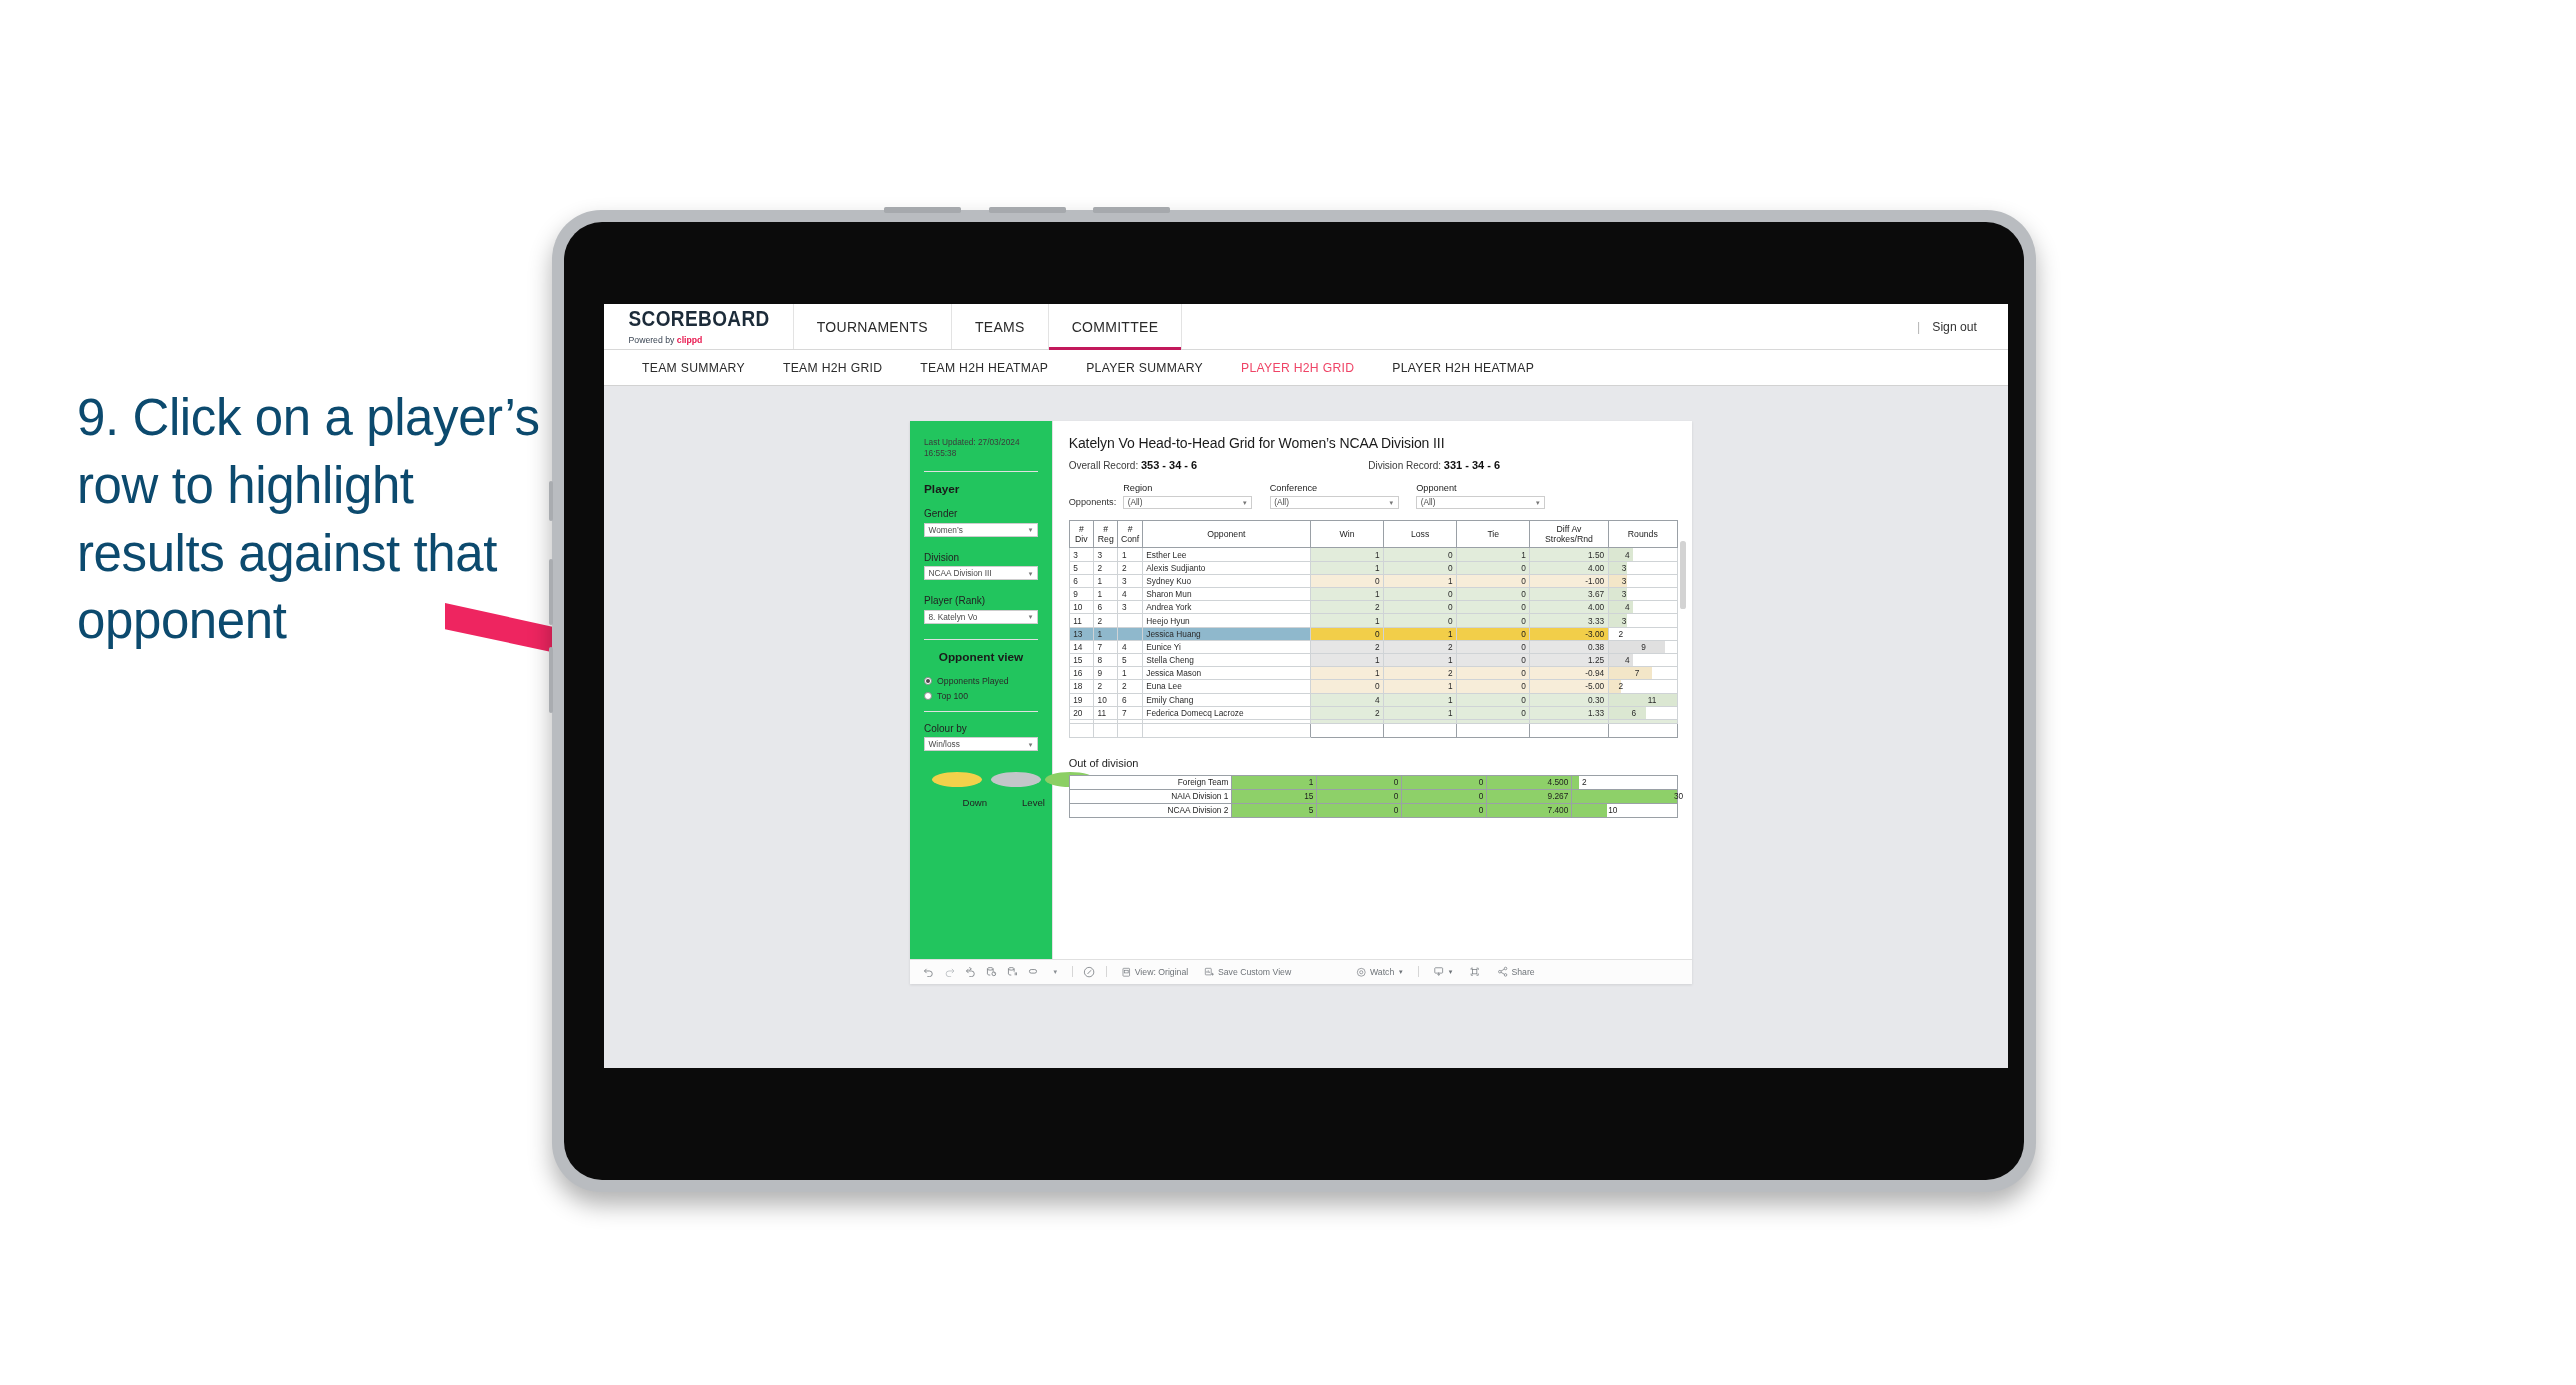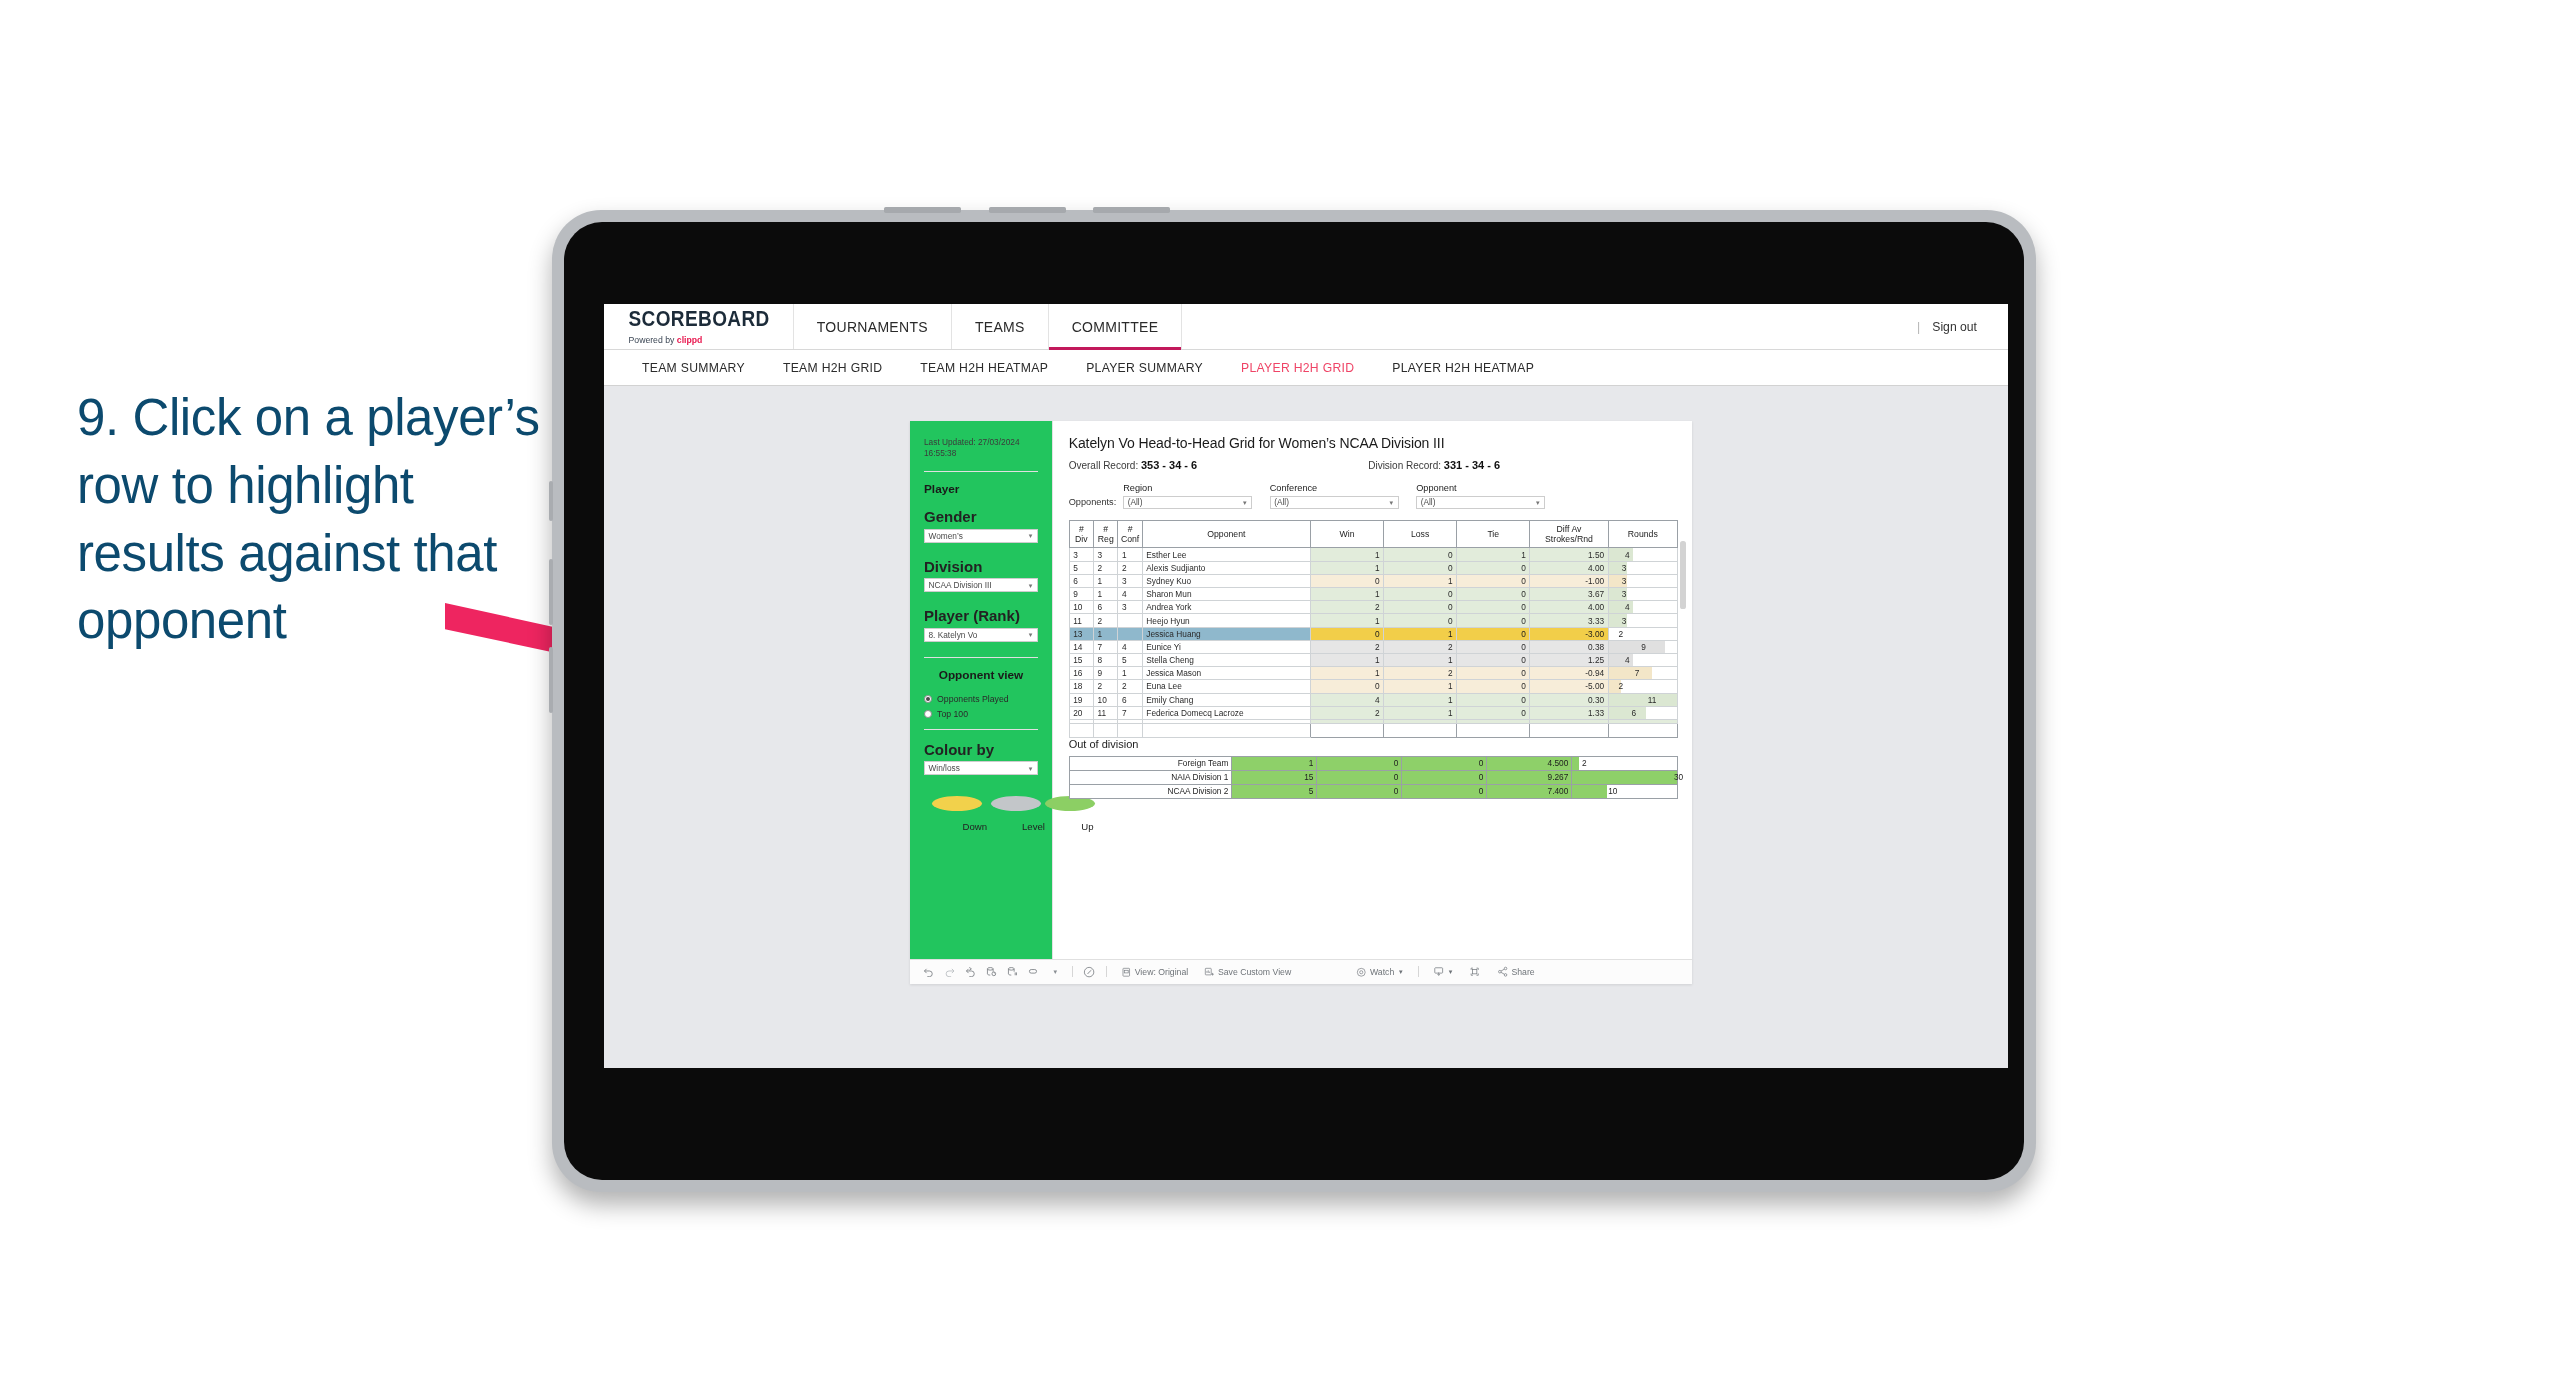--- a/index.html
+++ b/index.html
@@ -66,21 +66,21 @@
     box-shadow:0 0.9px 2.6px rgba(0,0,0,.10);display:flex;flex-direction:column;}
   .viz-body{flex:1;display:flex;overflow:hidden;}
 
   
   .side{width:143px;padding:15.7px 14px 0 14px;border-right:0.9px solid #e2e2e2;
     box-sizing:border-box;background:#22c55e;}
   .lastupd{font-size:8.3px;color:#3b3b3b;line-height:1.42;}
   .hr{height:0.9px;background:#e0e0e0;margin:10.5px 0 10.5px;}
   .sec-title{font-size:11.8px;font-weight:bold;color:#1a1a1a;margin-bottom:12.2px;}
   .sec-title.center{text-align:center;}
-  .fld-label{font-size:15px;font-weight:bold;color:#222;margin-bottom:3.5px;}
+  .fld-label{font-size:10px;font-weight:normal;color:#222;margin-bottom:3.5px;}
   .sel{height:14px;border:0.9px solid #cdcdcd;background:#fff;display:flex;align-items:center;
     padding:0 3.5px;font-size:8.3px;color:#4a4a4a;position:relative;box-sizing:border-box;}
   .sel .car{margin-left:auto;font-size:6.1px;color:#777;}
   .fld{margin-bottom:15px;}
   .radio-row{display:flex;align-items:center;gap:5.2px;margin-bottom:4.4px;font-size:8.7px;color:#2a2a2a;}
   .rd{width:7.9px;height:7.9px;border:0.9px solid #8c8c8c;border-radius:50%;box-sizing:border-box;
     display:flex;align-items:center;justify-content:center;background:#fff;flex:0 0 auto;}
   .rd.on::after{content:"";width:3.9px;height:3.9px;border-radius:50%;background:#4a4a4a;}
   .legend{display:flex;justify-content:space-between;padding:0 3.5px;margin-top:21px;}
   .lg{display:flex;flex-direction:column;align-items:center;gap:9.6px;}
@@ -112,21 +112,21 @@
   tr.hl td.val,tr.hl td.rnd{background:#f2ce49 !important;color:#1a1a1a !important;font-weight:normal;}
   tr.hl td.rnd{background:#fff !important;color:#1a1a1a !important;}
   td.rnd{text-align:left;color:#c5c5c5;overflow:hidden;}
   td.rnd .bar{position:absolute;left:0;top:0;bottom:0;}
   td.rnd .lbl{position:relative;}
   .blank td{border-left:0.9px solid #9aa0a6;border-right:0.9px solid #9aa0a6;height:37px;background:#fff;}
   .tblwrap{position:relative;}
   .vscroll{position:absolute;right:-7.9px;top:21px;width:6.1px;height:68px;background:#d3d3d3;border-radius:2.6px;}
 
   
-  .ood-title{font-size:11px;color:#1d1d1d;}
+  .ood-title{font-size:11px;color:#1d1d1d;margin-top:19px;}
   table.ood{border-collapse:collapse;margin-top:6.1px;width:100%;table-layout:fixed;}
   table.ood td{border:0.9px solid #9aa0a6;font-size:8.3px;height:13px;padding:0 3px;color:#1e1e1e;}
   table.ood td.lbl{text-align:right;background:#fff;}
   table.ood td.v{text-align:right;background:#8ed069;}
   table.ood td.r{text-align:left;background:#fff;position:relative;}
   table.ood td.r .bar{position:absolute;left:0;top:0;bottom:0;background:#8ed069;}
   table.ood td.r .lbl2{position:relative;}
 
   
   .toolbar{height:24.5px;border-top:0.9px solid #e0e0e0;background:#fcfcfc;display:flex;

